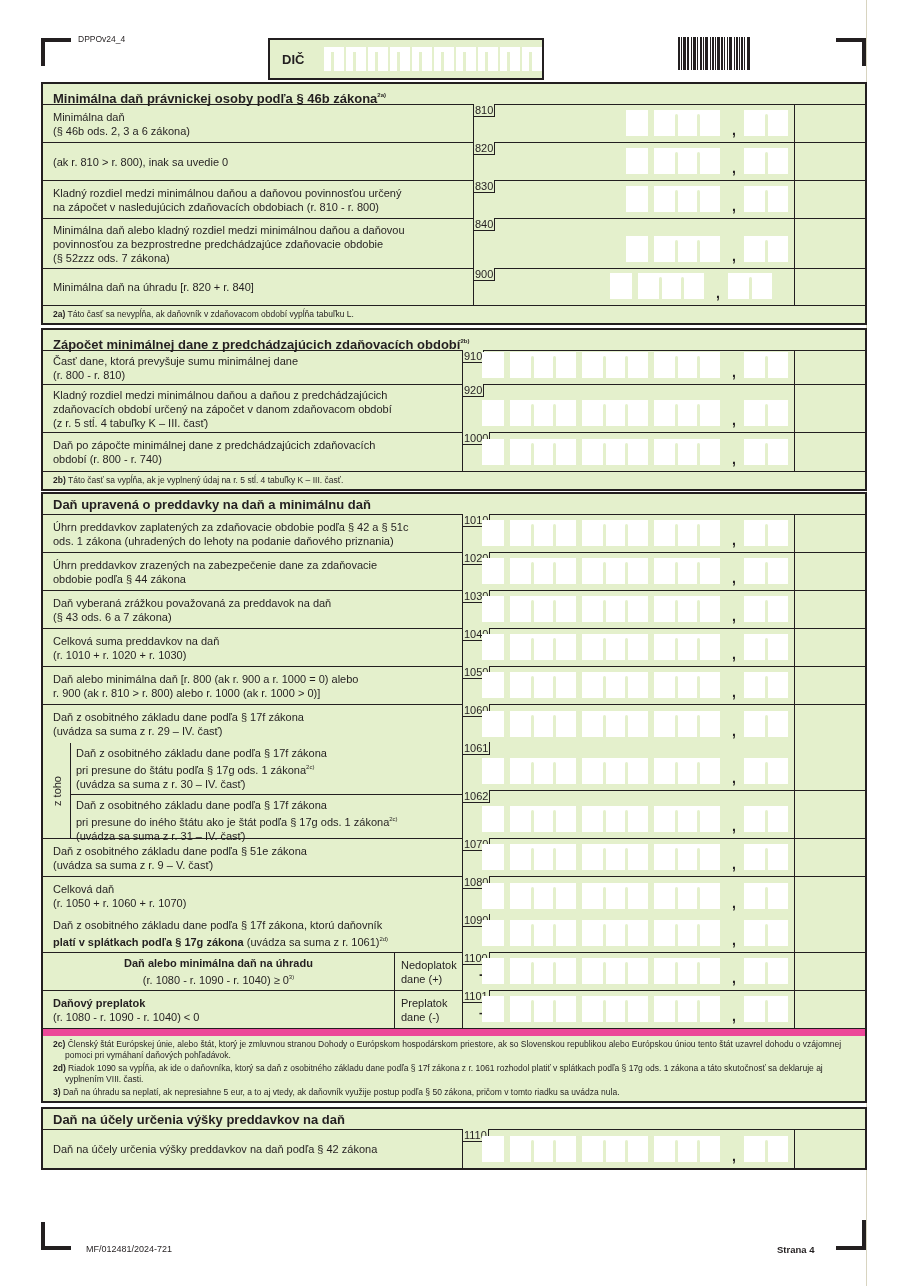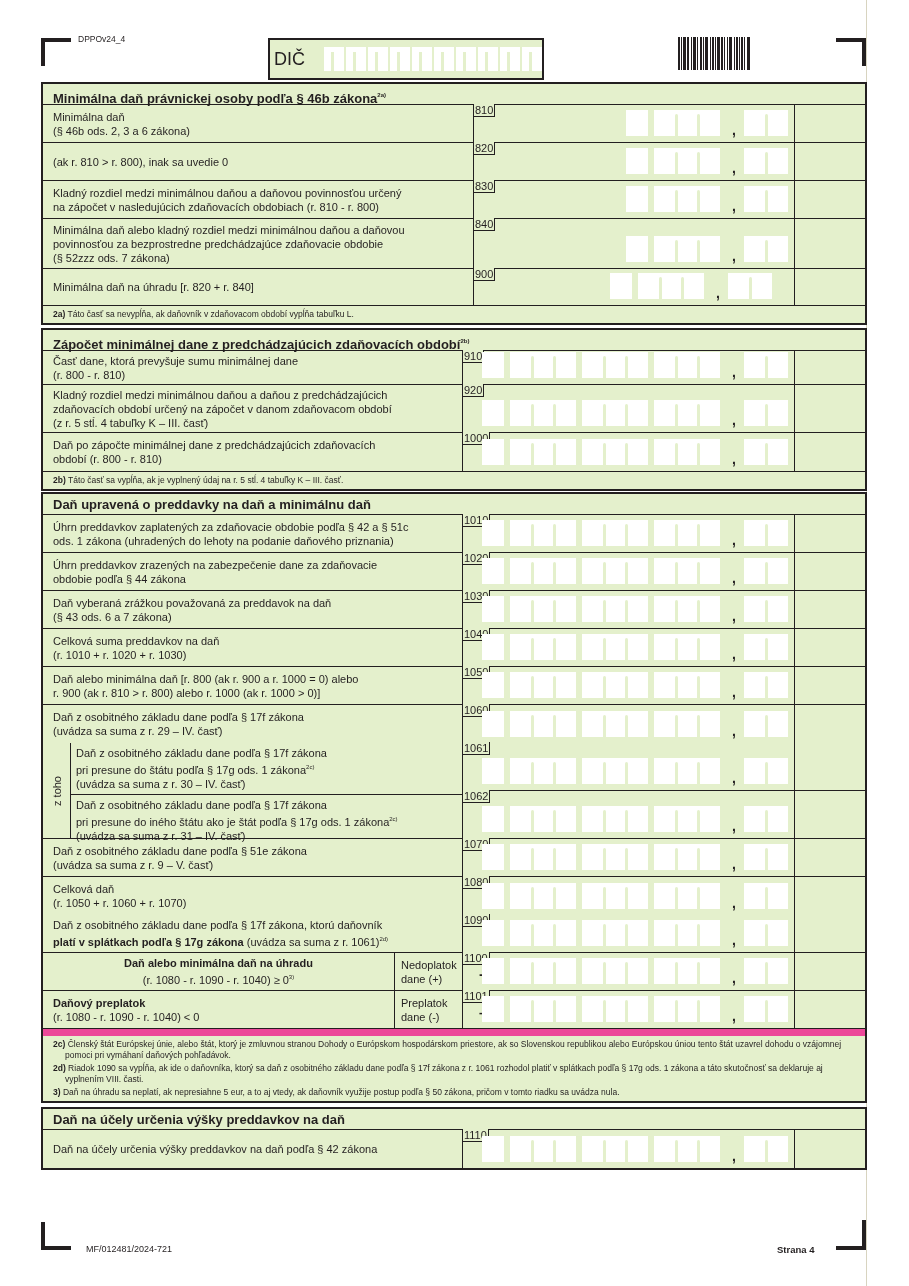--- a/index.html
+++ b/index.html
@@ -5,21 +5,21 @@
   * { box-sizing: border-box; margin: 0; padding: 0; }
   body { width: 909px; height: 1286px; background: #fff; position: relative; font-family: "Liberation Sans", sans-serif; color: #231f20; overflow: hidden; }
   .page-edge { position: absolute; left: 866px; top: 0; width: 1px; height: 1286px; background: #d8d4c0; }
   .corner { position: absolute; border-color: #231f20; border-style: solid; }
   .corner.tl { left: 41px; top: 38px; width: 30px; height: 28px; border-width: 4px 0 0 4px; }
   .corner.tr { left: 836px; top: 38px; width: 30px; height: 28px; border-width: 4px 4px 0 0; }
   .corner.bl { left: 41px; top: 1222px; width: 30px; height: 28px; border-width: 0 0 4px 4px; }
   .corner.br { left: 836px; top: 1220px; width: 30px; height: 30px; border-width: 0 4px 4px 0; }
   .form-code { position: absolute; left: 78px; top: 34px; font-size: 8.5px; }
   .dic-box { position: absolute; left: 268px; top: 38px; width: 276px; height: 42px; border: 2px solid #231f20; background: #e4f0cc; display: flex; align-items: center; }
-  .dic-label { font-weight: normal; font-size: 18px; margin-left: 4px; width: 50px; }
+  .dic-label { font-weight: bold; font-size: 13px; margin-left: 12px; width: 50px; }
   .dic-cells { display: flex; gap: 0; height: 24px; }
   .dic-cell { width: 22px; height: 24px; background: #fff; margin-right: 0; position: relative; border-left: 2px solid #e4f0cc; }
   .dic-cell::after { content: ""; position: absolute; left: 7px; top: 5px; width: 3px; height: 19px; background: #e4f0cc; }
   .barcode { position: absolute; left: 678px; top: 37px; width: 136px; height: 33px; display: flex; gap: 0; }
   .barcode span { display: block; height: 100%; background: #231f20; }
 
   .section { position: absolute; left: 41px; width: 826px; border: 2px solid #231f20; background: #e4f0cc; }
   .sec-title { font-weight: bold; font-size: 13px; padding: 4px 10px; border-bottom: 1px solid #231f20; height: 21px; line-height: 14px; white-space: nowrap; }
   .sec-title sup { font-size: 6px; vertical-align: 6px; }
   .row { display: flex; border-bottom: 1px solid #231f20; position: relative; }
@@ -352,21 +352,21 @@
                 <div class="dg"></div>
               </div>
             </div>
           </div>
           <div class="tail-cell" style="align-self: stretch;"></div>
         </div>
       </div>
       <div class="row" style="height: 38px;">
         <div class="row-label" style="width: 419px;">
           <span>Daň po zápočte minimálnej dane z predchádzajúcich zdaňovacích</span>
-          <span>období (r. 800 - r. 810)</span>
+          <span>období (r. 800 - r. 740)</span>
         </div>
         <div class="row-num-cell" style="flex: 1 1 0%;">
           <span class="row-num">1000</span>
           <div style="flex: 1 1 0%; display: flex; justify-content: flex-end; align-items: flex-end;">
             <div class="digits">
               <div class="dgrp">
                 <div class="dg"></div>
               </div>
               <div class="dgrp">
                 <div class="dg"></div>

